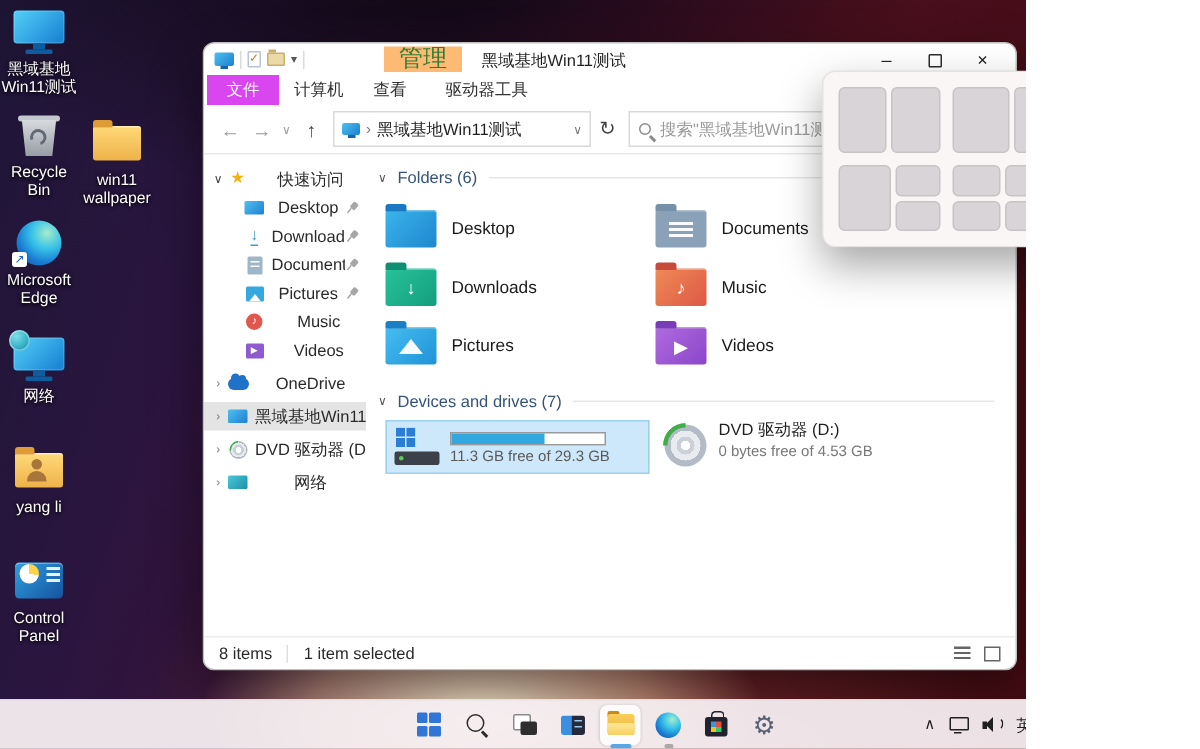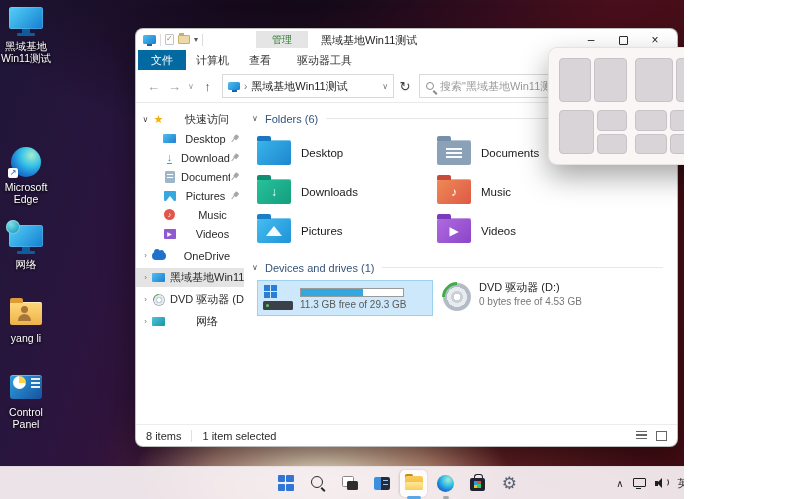--- a/index.html
+++ b/index.html
@@ -67,31 +67,31 @@
   #titlebar { position:relative; height:21px; flex:none; }
   .qat { position:absolute; left:7px; top:3px; display:flex; align-items:center; gap:4px; height:15px;}
   .mini-monitor { width:13px; height:9px; border-radius:1.5px; background:linear-gradient(135deg,#4ec0f0,#1b7fd0); position:relative;}
   .mini-monitor::after { content:''; position:absolute; left:4px; bottom:-2px; width:5px; height:2px; background:#1565a8;}
   .qsep { width:1px; height:12px; background:#dcdcdc; }
   .qat-doc { width:9px; height:11px; background:#fdfdfd; border:1px solid #b9c4ce; border-radius:1px; position:relative;}
   .qat-doc::after { content:'✓'; position:absolute; left:0px; top:-1px; font-size:8px; color:#d07c2a;}
   .qat-folder { width:12px; height:9px; background:#ecd9a8; border:1px solid #c9ae6e; border-radius:1px; position:relative;}
   .qat-folder::before{ content:''; position:absolute; top:-3px; left:0; width:5px; height:2px; background:#c9ae6e;}
   .qat-chevron { font-size:8px; color:#555; }
-  #manage-badge { position:absolute; left:120px; top:2px; width:52px; height:17px; background:#e5e5e5;
-                  color:#2e7d32; font-size:10px; text-align:center; line-height:17px; }
+  #manage-badge { position:absolute; left:120px; top:2px; width:52px; height:17px; background:#fdba74;
+                  color:#2e7d32; font-size:16px; text-align:center; line-height:17px; }
   #win-title { position:absolute; left:185px; top:4px; font-size:11px; color:#1f1f1f; }
   #win-controls { position:absolute; right:6px; top:2px; display:flex; }
   .wbtn { width:32px; height:18px; display:flex; align-items:center; justify-content:center; color:#222; cursor:default;}
   .wbtn .glyph { font-size:12px; line-height:1; }
   .max-box { width:9px; height:9px; border:1px solid #2a2a2a; border-radius:1px; }
 
   #tabrow { position:relative; height:20px; flex:none; display:flex; align-items:flex-end; padding-left:2px; }
   .rtab { font-size:11px; color:#333; height:20px; line-height:20px; padding:0 10px; }
-  .rtab.file { background:#0369a1; color:#fff; padding:0 13px; }
+  .rtab.file { background:#d946ef; color:#fff; padding:0 13px; }
   .rtab.drive { margin-left:6px; }
 
   #toolbar { position:relative; height:33px; flex:none; display:flex; align-items:center; padding:0 7px;
              border-bottom:1px solid #e9e9e9; }
   .navbtn { width:21px; text-align:center; font-size:13px; color:#9a9a9a; }
   .navbtn.hist { font-size:8px; width:12px; }
   .navbtn.up { color:#4a4a4a; }
   #addressbar { margin-left:4px; width:172px; height:24px; border:1px solid #d9d9d9; display:flex; align-items:center;
                 padding:0 5px; gap:4px; background:#fff; }
   #addr-text { flex:1; font-size:11px; color:#1f1f1f; white-space:nowrap; overflow:hidden; }
@@ -255,20 +255,35 @@
 
   <div class="dcell" style="left:0px; top:5px;">
     <div class="dico">
         <div class="pc-screen"></div>
         <div class="pc-stand"></div>
         <div class="pc-base"></div>
       </div>
     <div class="dlabel">黑域基地
 Win11测试</div>
   </div>
+  <div class="dcell" style="left:0px; top:74px;">
+    <div class="dico">
+        <div class="bin-lid"></div>
+        <div class="bin-body"></div>
+        <div class="bin-ring"></div>
+      </div>
+    <div class="dlabel">Recycle Bin</div>
+  </div>
+  <div class="dcell" style="left:52px; top:79px;">
+    <div class="dico">
+        <div class="fold-big"></div>
+      </div>
+    <div class="dlabel">win11
+wallpaper</div>
+  </div>
   <div class="dcell" style="left:0px; top:146px;">
     <div class="dico">
         <div class="edge-ball"></div>
         <div class="shortcut">↗</div>
       </div>
     <div class="dlabel">Microsoft
 Edge</div>
   </div>
   <div class="dcell" style="left:0px; top:223px;">
     <div class="dico">
@@ -468,21 +483,21 @@
           <div class="fitem">
             <div class="fld videos">
                 <span class="fg">▶</span>
               </div>
             <span class="flabel">Videos</span>
           </div>
         </div>
 
         <div class="ghead" style="margin-top:10px;">
           <span class="gchev">∨</span>
-          <span class="glabel">Devices and drives (1)</span>
+          <span class="glabel">Devices and drives (7)</span>
           <span class="gline"></span>
         </div>
         <div id="drives">
           <div id="drive-c">
             <div class="hdd-ico">
                 <div class="winlogo"></div>
                 <div class="hdd-bar"></div>
               </div>
             <div class="dc-col">
               <div class="cap-track">

